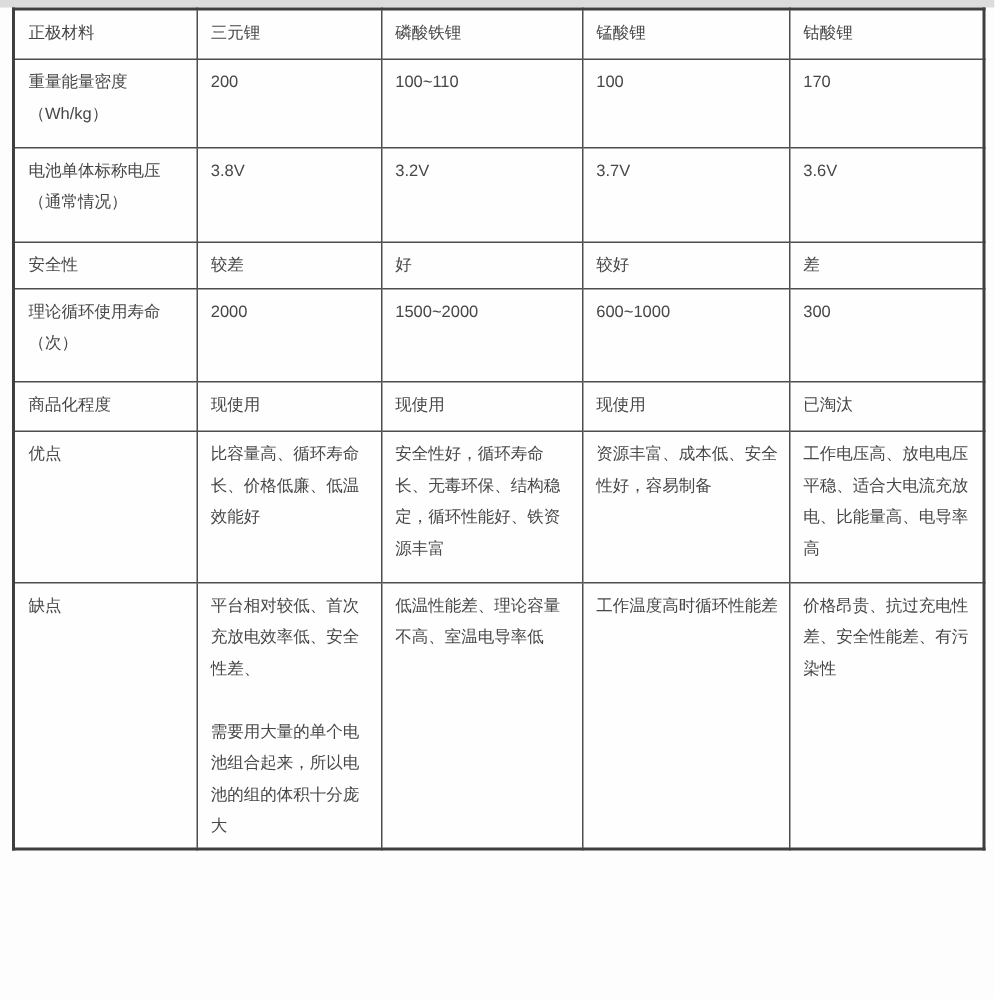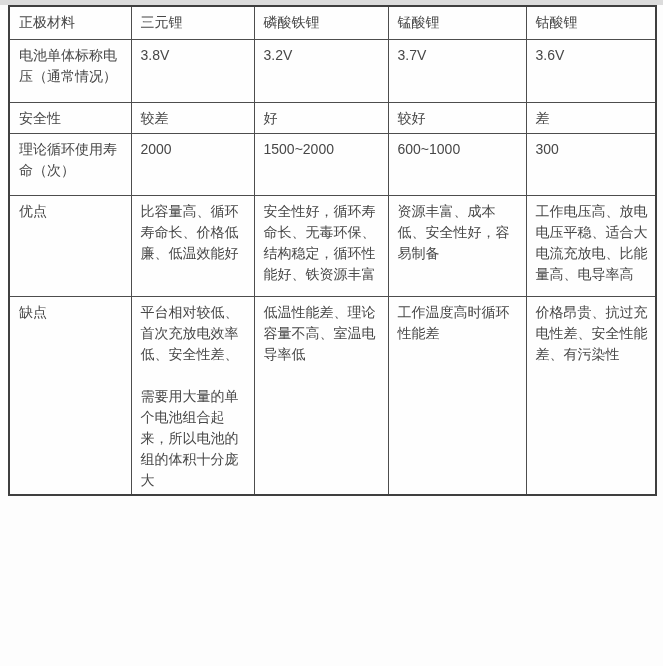--- a/index.html
+++ b/index.html
@@ -25,21 +25,21 @@
   }
   col.c1 { width: 122px; }
   col.c2 { width: 123px; }
   col.c3 { width: 134px; }
   col.c4 { width: 138px; }
   col.c5 { width: 130px; }
   td {
     border: 1px solid #4d4d4d;
     vertical-align: top;
     padding: 5px 4px 3px 9px;
-    font-size: 14px;
+    font-size: 11px;
     line-height: 21px;
     color: #474747;
     white-space: pre-line;
     overflow: hidden;
   }
   tr.h33  { height: 33px; }
   tr.h59  { height: 59px; }
   tr.h63  { height: 63px; padding-left: 16px; }
   tr.h31  { height: 31px; }
   tr.h57  { height: 57px; }
@@ -62,40 +62,54 @@
       <col class="c5">
   </colgroup>
   <tbody>
     <tr class="h33">
       <td>正极材料</td>
       <td>三元锂</td>
       <td>磷酸铁锂</td>
       <td>锰酸锂</td>
       <td>钴酸锂</td>
     </tr>
+    <tr class="h59">
+      <td>重量能量密度（Wh/kg）</td>
+      <td>200</td>
+      <td>100~110</td>
+      <td>100</td>
+      <td>170</td>
+    </tr>
     <tr class="h63">
       <td>电池单体标称电压（通常情况）</td>
       <td>3.8V</td>
       <td>3.2V</td>
       <td>3.7V</td>
       <td>3.6V</td>
     </tr>
     <tr class="h31">
       <td>安全性</td>
       <td>较差</td>
       <td>好</td>
       <td>较好</td>
       <td>差</td>
     </tr>
     <tr class="h62">
       <td>理论循环使用寿命（次）</td>
       <td>2000</td>
       <td>1500~2000</td>
       <td>600~1000</td>
       <td>300</td>
+    </tr>
+    <tr class="h33">
+      <td>商品化程度</td>
+      <td>现使用</td>
+      <td>现使用</td>
+      <td>现使用</td>
+      <td>已淘汰</td>
     </tr>
     <tr class="h101">
       <td>优点</td>
       <td>比容量高、循环寿命长、价格低廉、低温效能好</td>
       <td>安全性好，循环寿命长、无毒环保、结构稳定，循环性能好、铁资源丰富</td>
       <td>资源丰富、成本低、安全性好，容易制备</td>
       <td>工作电压高、放电电压平稳、适合大电流充放电、比能量高、电导率高</td>
     </tr>
     <tr class="h175">
       <td>缺点</td>

